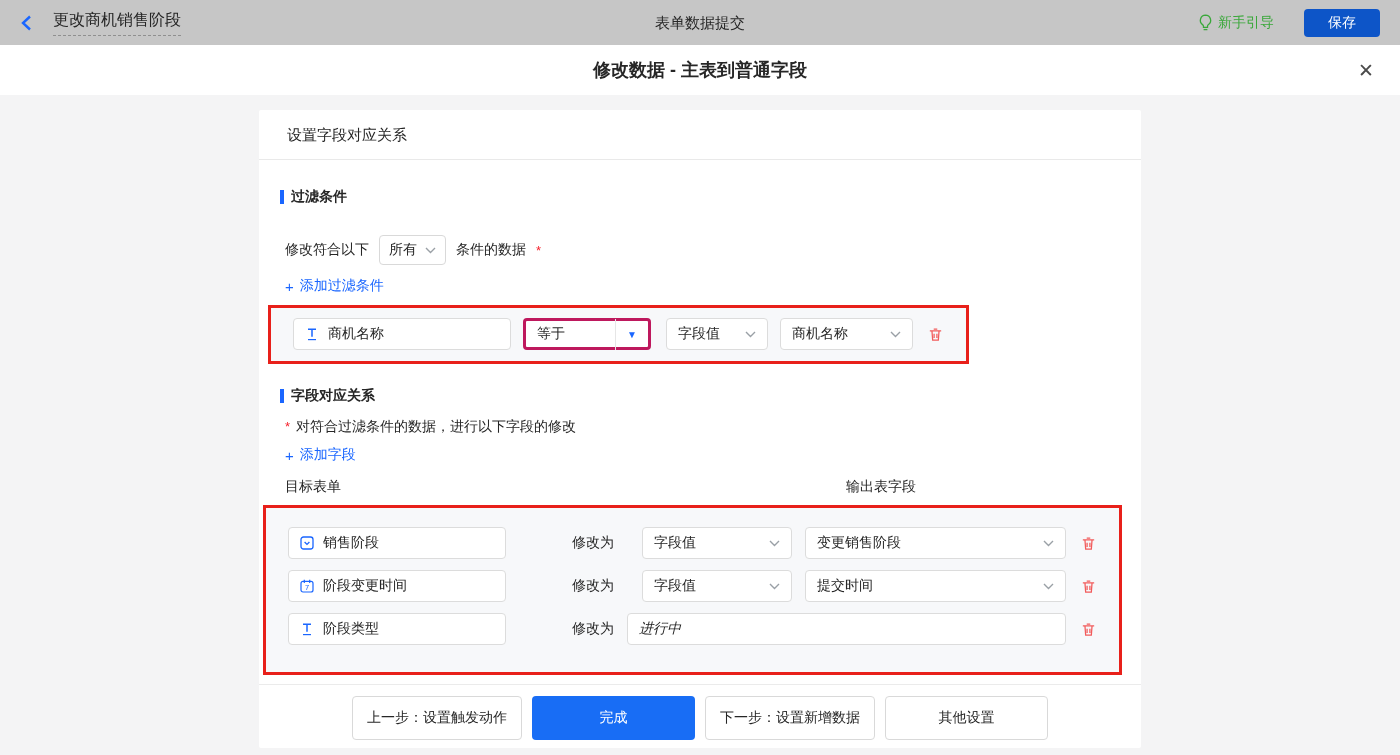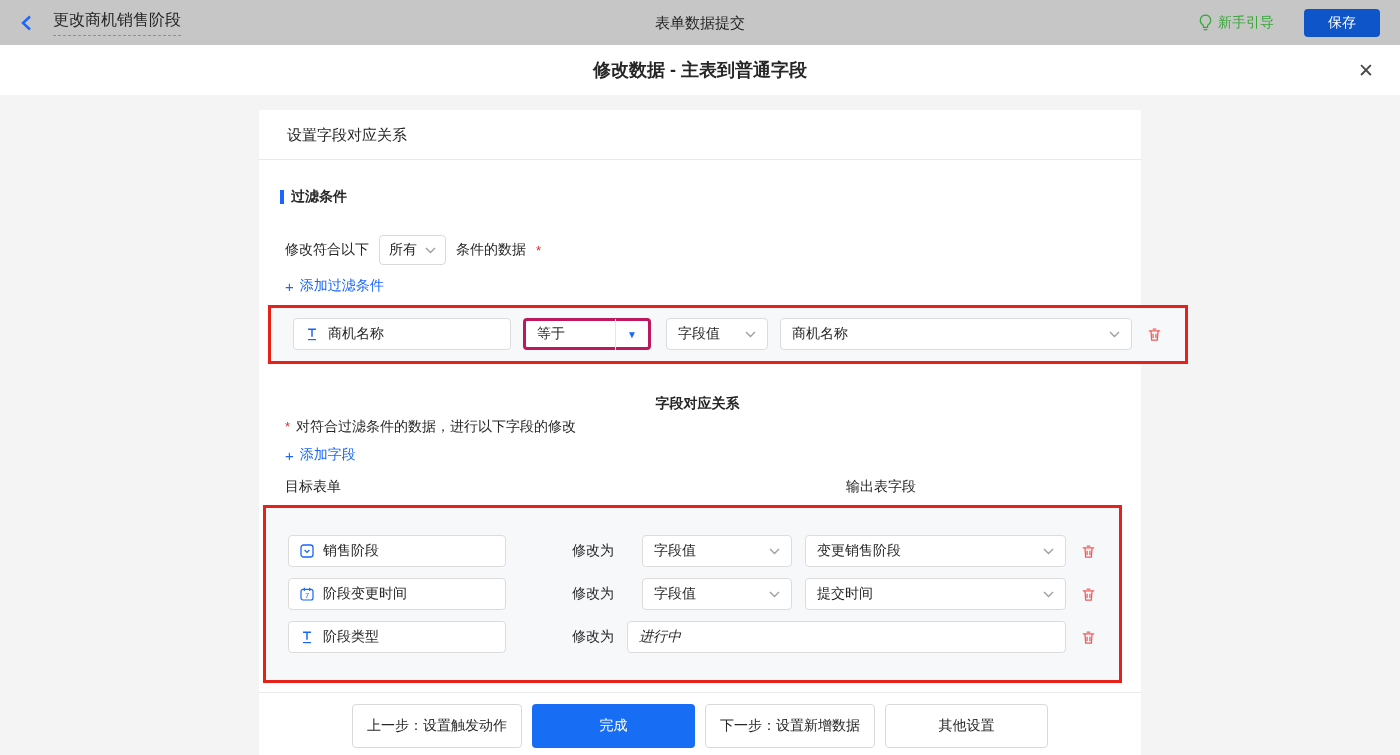--- a/index.html
+++ b/index.html
@@ -50,38 +50,38 @@
   .card-header {
     height:50px; line-height:50px; padding:0 28px; font-size:15px; color:#262626;
     border-bottom:1px solid #e9e9e9;
   }
   .card-body { padding:0 26px 9px; }
   .section-title {
     margin:29px 0 0 -5px; height:16px; display:flex; align-items:center; gap:7px;
     font-weight:bold; font-size:14px; color:#262626;
   }
   .section-title .bar { width:4px; height:14px; background:#1a66ff; display:inline-block; }
-  .section-title.second { margin-top:24px;flex-direction:column; }
+  .section-title.second { margin-top:24px; }
   .condition-line { margin-top:30px; height:30px; display:flex; align-items:center; gap:10px; }
   .mini-select {
     height:30px; min-width:64px; border:1px solid #d9d9d9; border-radius:4px;
     display:inline-flex; align-items:center; gap:8px; padding:0 9px; background:#fff; cursor:pointer;
   }
   .req { color:#f5222d; font-size:13px; }
   .add-link { margin-top:13px; height:16px; display:flex; align-items:center; gap:6px;
     color:#1a66ff; cursor:pointer; width:max-content; }
   .add-link .plus { font-size:15px; }
   
   .annotation-box {
-    border:3px solid #e8201a; margin-top:11px; margin-left:-17px; width:920px;
+    border:3px solid #e8201a; margin-top:11px; margin-left:-17px; width:701px;
     background:#f7f8fa;
   }
   .annotation-box.mapping { margin-left:-22px; width:859px; }
   .strip { padding:10px 22px 11px; }
-  .strip.mapping { padding:19px 22px 27px; display:flex; flex-direction:column; gap:11px;margin-top:8px; }
+  .strip.mapping { padding:19px 22px 27px; display:flex; flex-direction:column; gap:11px; }
   
   .filter-row, .map-row { display:flex; align-items:center; }
   .field-input {
     width:218px; height:32px; background:#fff; border:1px solid #dcdcdc; border-radius:4px;
     display:flex; align-items:center; gap:9px; padding:0 11px; cursor:text;
   }
   .ficon { display:flex; align-items:center; }
   .select {
     height:32px; background:#fff; border:1px solid #dcdcdc; border-radius:4px;
     display:flex; align-items:center; justify-content:space-between;

